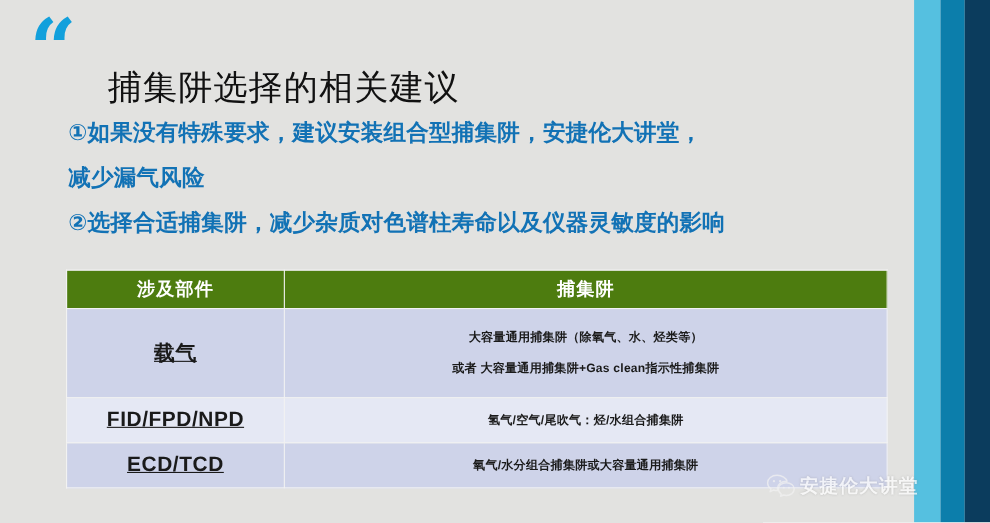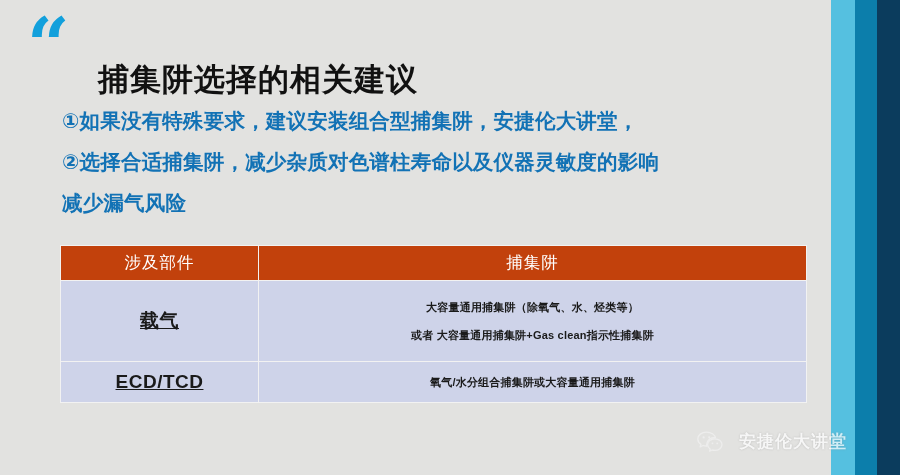--- a/index.html
+++ b/index.html
@@ -44,21 +44,21 @@
     letter-spacing: -2px;
     user-select: none;
   }
 
   
   .slide-title {
     position: absolute;
     left: 98px;
     top: 38px;
     font-size: 31px;
-    font-weight: 700;
+    font-weight: 400;
     color: #111111;
     letter-spacing: 1px;
     white-space: nowrap;
   }
 
   
   .body-block {
     position: absolute;
     left: 62px;
     top: 100px;
@@ -87,24 +87,24 @@
     table-layout: fixed;
   }
   table.rec-table th,
   table.rec-table td {
     border: 1.5px solid #f2f2f2;
     text-align: center;
     vertical-align: middle;
     color: #1a1a1a;
   }
   table.rec-table thead th {
-    background: #c2410c;
+    background: #4d7c0f;
     color: #ffffff;
     font-size: 16.5px;
-    font-weight: 400;
+    font-weight: 700;
     height: 32px;
     letter-spacing: 1px;
   }
   .col-part { width: 198px; }
   .col-trap { width: 548px; }
 
   tr.row-a td { background: #ced3e9; }
   tr.row-b td { background: #e5e8f4; }
 
   td.cell-part {
@@ -134,21 +134,21 @@
     white-space: nowrap;
   }
 
   
   .watermark {
     position: absolute;
     left: 697px;
     top: 430px;
     display: flex;
     align-items: center;
-    gap: 16px;
+    gap: 4px;
     opacity: 0.72;
     user-select: none;
   }
   .watermark .wm-text {
     font-size: 17px;
     font-weight: 700;
     color: #ffffff;
     letter-spacing: 1px;
     text-shadow: 0 0 2px rgba(120,120,120,0.55);
     white-space: nowrap;
@@ -163,42 +163,48 @@
   <div class="stripe stripe-light"></div>
   <div class="stripe stripe-mid"></div>
   <div class="stripe stripe-dark"></div>
 
   <div class="quote-mark">“</div>
 
   <h1 class="slide-title">捕集阱选择的相关建议</h1>
 
   <div class="body-block">
     <div class="body-line">①如果没有特殊要求，建议安装组合型捕集阱，安捷伦大讲堂，</div>
+    <div class="body-line">减少漏气风险</div>
     <div class="body-line">②选择合适捕集阱，减少杂质对色谱柱寿命以及仪器灵敏度的影响</div>
-    <div class="body-line">减少漏气风险</div>
   </div>
 
   <div class="table-wrap">
     <table class="rec-table">
       <colgroup>
         <col class="col-part">
         <col class="col-trap">
       </colgroup>
       <thead>
         <tr>
           <th>涉及部件</th>
           <th>捕集阱</th>
         </tr>
       </thead>
       <tbody>
         <tr class="row-a">
           <td class="cell-part tall">载气</td>
           <td class="cell-trap tall">
             <div class="trap-line">大容量通用捕集阱（除氧气、水、烃类等）</div>
             <div class="trap-line">或者 大容量通用捕集阱+Gas clean指示性捕集阱</div>
+          </td>
+        </tr>
+        <tr class="row-b">
+          <td class="cell-part short">FID/FPD/NPD</td>
+          <td class="cell-trap short">
+            <div class="trap-line">氢气/空气/尾吹气：烃/水组合捕集阱</div>
           </td>
         </tr>
         <tr class="row-a">
           <td class="cell-part short">ECD/TCD</td>
           <td class="cell-trap short">
             <div class="trap-line">氧气/水分组合捕集阱或大容量通用捕集阱</div>
           </td>
         </tr>
       </tbody>
     </table>

